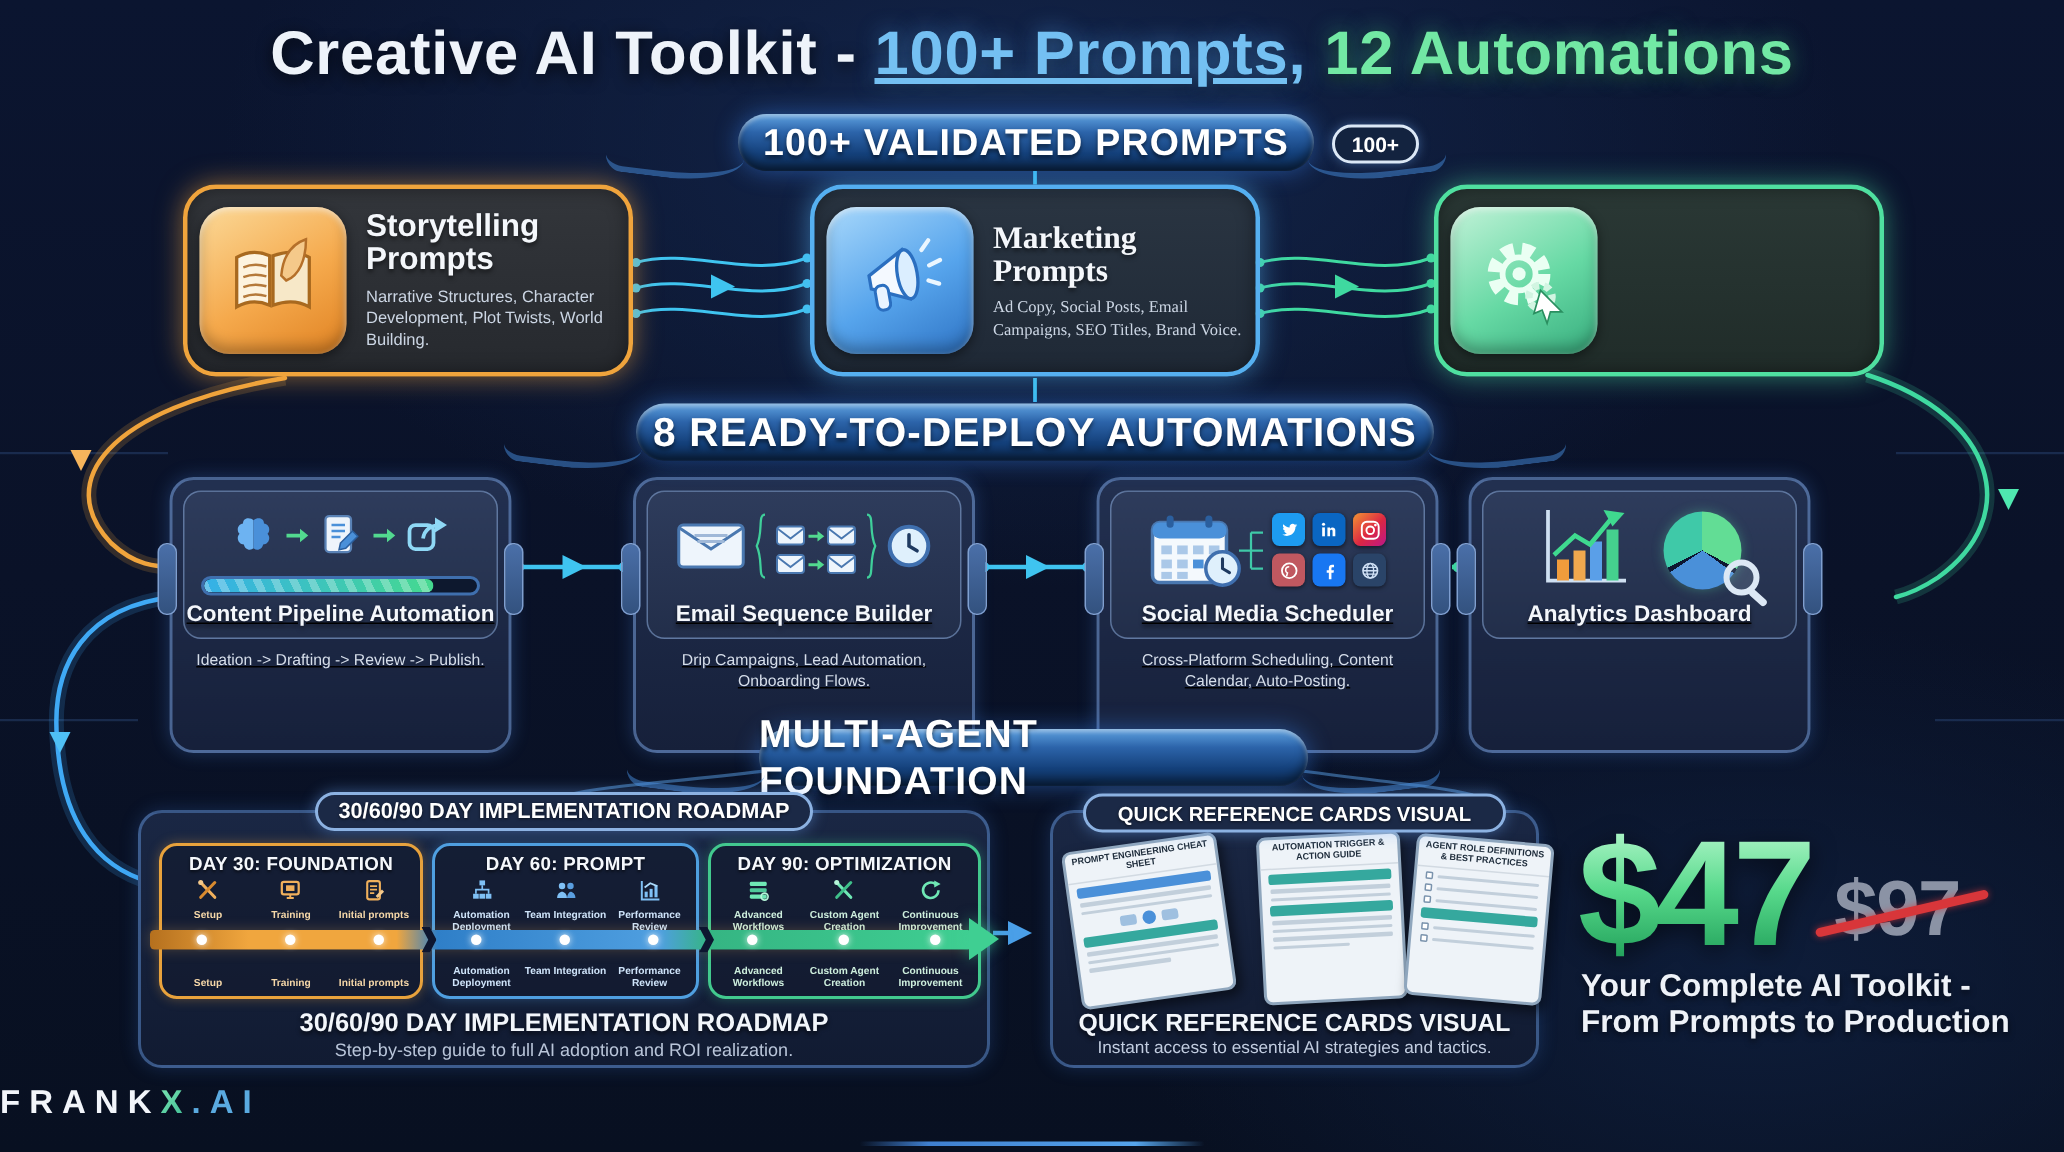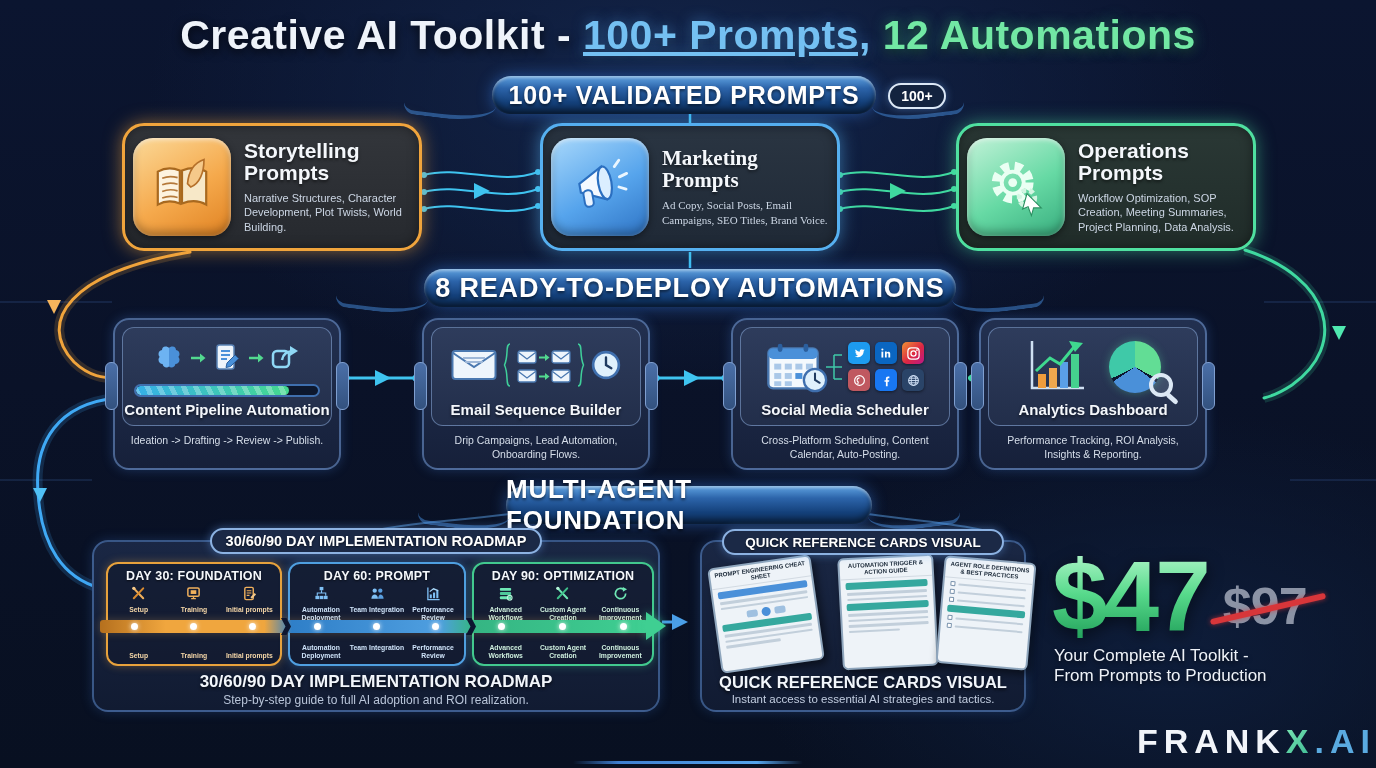--- a/index.html
+++ b/index.html
@@ -64,25 +64,26 @@
   }
   .tile-orange { background:linear-gradient(150deg,#fbd998 0%,#f5a94c 55%,#e08222 100%); }
   .tile-blue   { background:linear-gradient(150deg,#a8d8fb 0%,#56a4ec 55%,#2e73c4 100%); }
   .tile-green  { background:linear-gradient(150deg,#c2f2d8 0%,#66d9a4 55%,#38ad7e 100%); }
   .pcard-text { flex:1; }
   .pcard-title { font-size:21px; font-weight:bold; color:#f4f7fb; line-height:1.05; margin-bottom:7px; text-shadow:0 2px 3px rgba(0,0,0,.5); }
   .pcard-desc  { font-size:11px; color:#ccd6e4; line-height:1.3; }
 
   
   .acard {
-    position:absolute; top:318px; width:228px; height:152px; z-index:2;
+    position:absolute; top:318px; width:228px; height:184px; z-index:2;
     border-radius:16px; padding:7px;
     background:linear-gradient(180deg,#223050,#16203a);
     border:2px solid rgba(115,155,215,.55);
     box-shadow:0 0 12px rgba(70,130,220,.3);
+    text-decoration:underline;
   }
   .acard::before, .acard::after {
     content:''; position:absolute; top:42px; width:11px; height:46px; border-radius:6px;
     background:linear-gradient(180deg,#4a6fa8,#33527f); border:1.5px solid #7f9fd0;
   }
   .acard::before { left:-10px; } .acard::after { right:-10px; }
   .ac-1 { left:113px; } .ac-2 { left:422px; } .ac-3 { left:731px; } .ac-4 { left:979px; }
   .acard-inner {
     height:99px; border-radius:12px; padding:4px 6px;
     background:linear-gradient(180deg,#2e3c5c,#222e4a);
@@ -187,24 +188,24 @@
   
   .price-row { position:absolute; left:1052px; top:550px; z-index:2; display:flex; align-items:flex-start; }
   .big-price {
     font-size:100px; font-weight:bold; line-height:.92; letter-spacing:-4px;
     background:linear-gradient(180deg,#b2f7cb 0%, #57d98b 48%, #1f9e58 100%);
     -webkit-background-clip:text; background-clip:text; color:transparent;
     filter:drop-shadow(0 4px 8px rgba(0,0,0,.55));
   }
   .old-price { position:relative; margin:26px 0 0 16px; font-size:52px; font-weight:bold; color:#8b93a5; letter-spacing:-1px; }
   .strike-line { position:absolute; left:-14px; right:-20px; top:50%; height:6px; border-radius:3px; background:#d8363a; transform:rotate(-13deg); box-shadow:0 0 5px rgba(216,54,58,.7); }
-  .tagline { position:absolute; left:1054px; top:646px; z-index:2; width:320px; font-size:17px; font-weight:normal; color:#eef2f8; line-height:1.15; text-shadow:0 2px 4px rgba(0,0,0,.6); }
+  .tagline { position:absolute; left:1054px; top:646px; z-index:2; width:320px; font-size:21px; font-weight:bold; color:#eef2f8; line-height:1.15; text-shadow:0 2px 4px rgba(0,0,0,.6); }
 
   
-  .brand { position:absolute; top:722px; left:0; width:100%; z-index:2; text-align:right; font-size:34px; font-weight:bold; letter-spacing:6px; }
+  .brand { position:absolute; top:722px; left:0; width:100%; z-index:2; text-align:left; font-size:22px; font-weight:bold; letter-spacing:6px; }
   .brand .b-frank { color:#f2f5fa; }
   .brand .b-x { background:linear-gradient(135deg,#7fe8b5,#35b58f); -webkit-background-clip:text; background-clip:text; color:transparent; }
   .brand .b-ai { color:#5aaae0; }
   .brand-line { position:absolute; top:761px; left:573px; width:230px; height:3px; z-index:2; border-radius:2px; background:linear-gradient(90deg,transparent,#3f7fd0 20%,#55a4ec 80%,transparent); }
 </style>
 </head>
 <body>
 
 <div class="canvas">
 
@@ -327,24 +328,20 @@
 
   <div class="pcard pcard-c">
     <div class="tile tile-green">
       <svg width="66" height="66" viewBox="0 0 60 60">
         <circle cx="27" cy="26" r="15" fill="none" stroke="#eafff3" stroke-width="8" stroke-dasharray="7 5"></circle>
         <circle cx="27" cy="26" r="10" fill="none" stroke="#eafff3" stroke-width="3.5"></circle>
         <circle cx="27" cy="26" r="4" fill="#eafff3"></circle>
         <circle cx="40" cy="40" r="7" fill="none" stroke="#d2f5e2" stroke-width="4.5" stroke-dasharray="4 3"></circle>
         <polygon points="40,36 53,49 46,49 44,56 41,48 36,50" fill="#ffffff" stroke="#2a8f60" stroke-width="1"></polygon>
       </svg>
-    </div>
-    <div class="pcard-text">
-      <div class="pcard-title">Operations Prompts</div>
-      <div class="pcard-desc">Workflow Optimization, SOP Creation, Meeting Summaries, Project Planning, Data Analysis.</div>
     </div>
   </div>
 
   <div class="banner banner-2">
       <span>8 READY-TO-DEPLOY AUTOMATIONS</span>
     </div>
 
   <div class="acard ac-1">
     <div class="acard-inner">
       <div class="acard-gfx" style="margin-top:4px">
@@ -516,21 +513,20 @@
           <rect x="46" y="17" width="8" height="34" fill="#45d08e"></rect>
           <path d="M11 34L25 21l10 6 14-17" stroke="#3fd98f" stroke-width="3" fill="none"></path>
           <polygon points="44,4 58,6 50,15" fill="#3fd98f"></polygon>
         </svg></span>
         <span class="pie">
             <span class="magnifier"></span>
           </span>
       </div>
       <div class="acard-title">Analytics Dashboard</div>
     </div>
-    <div class="acard-desc">Performance Tracking, ROI Analysis, Insights &amp; Reporting.</div>
   </div>
 
   <div class="banner banner-3">
       <span>MULTI-AGENT FOUNDATION</span>
     </div>
 
   <div class="panel roadmap-panel"></div>
   <div class="panel-pill pill-roadmap">30/60/90 DAY IMPLEMENTATION ROADMAP</div>
 
   <div class="phase phase-1">

